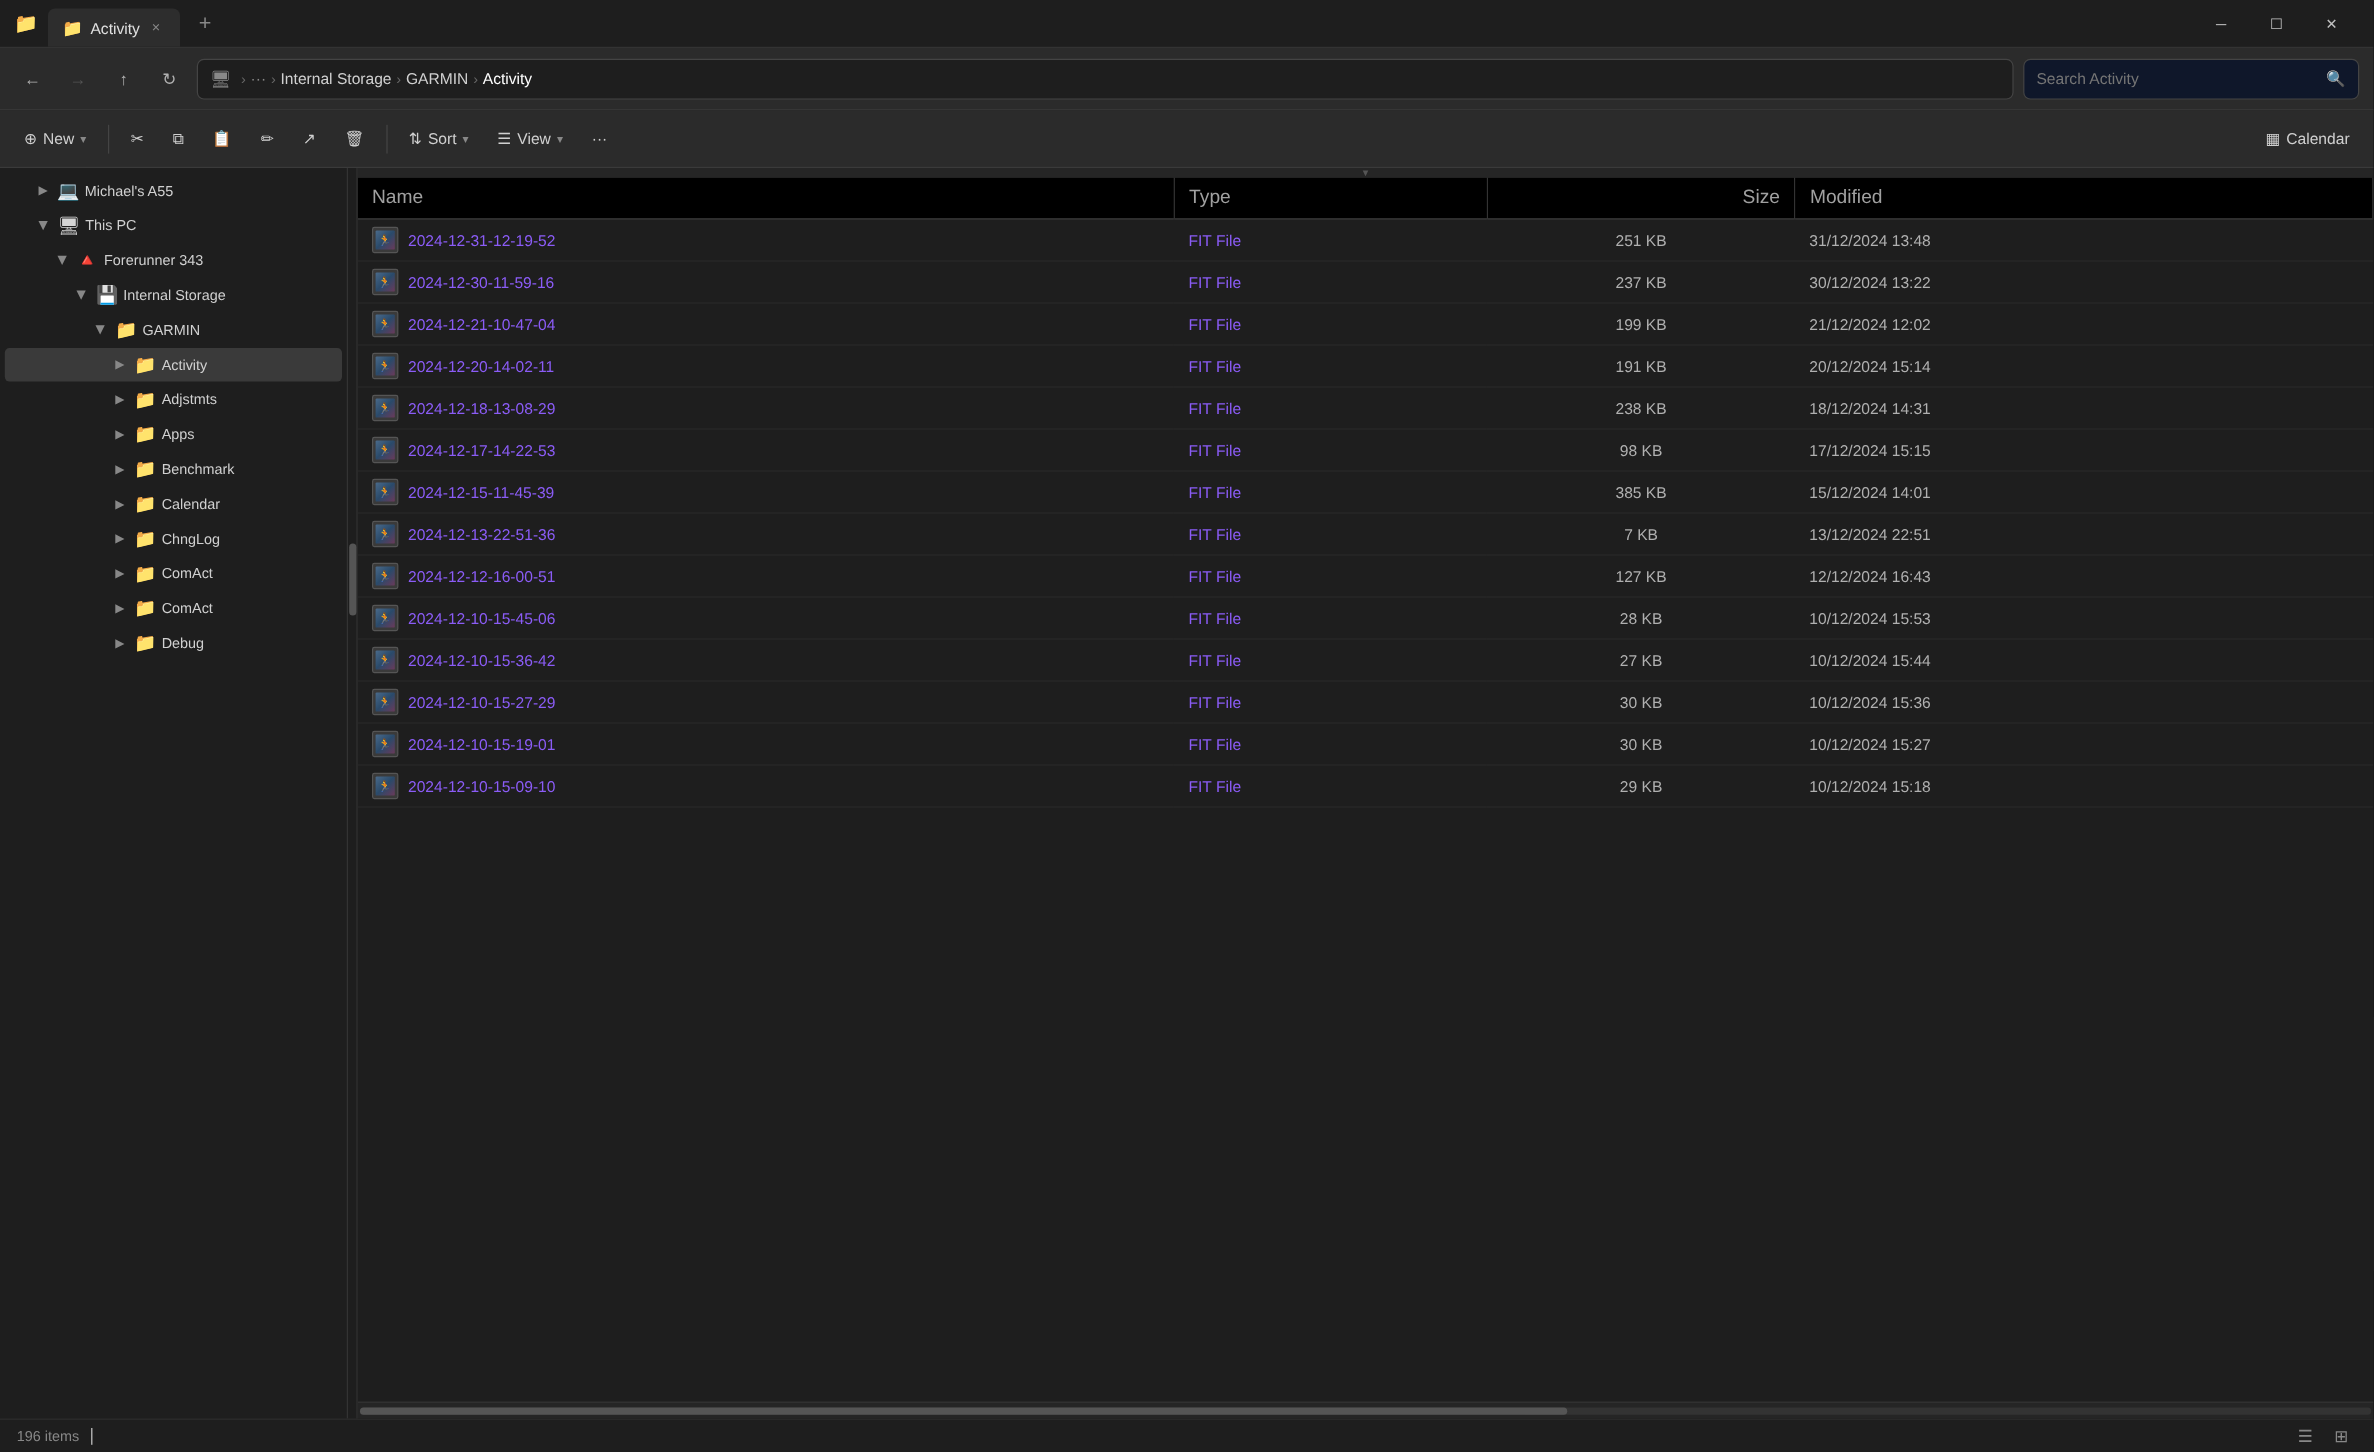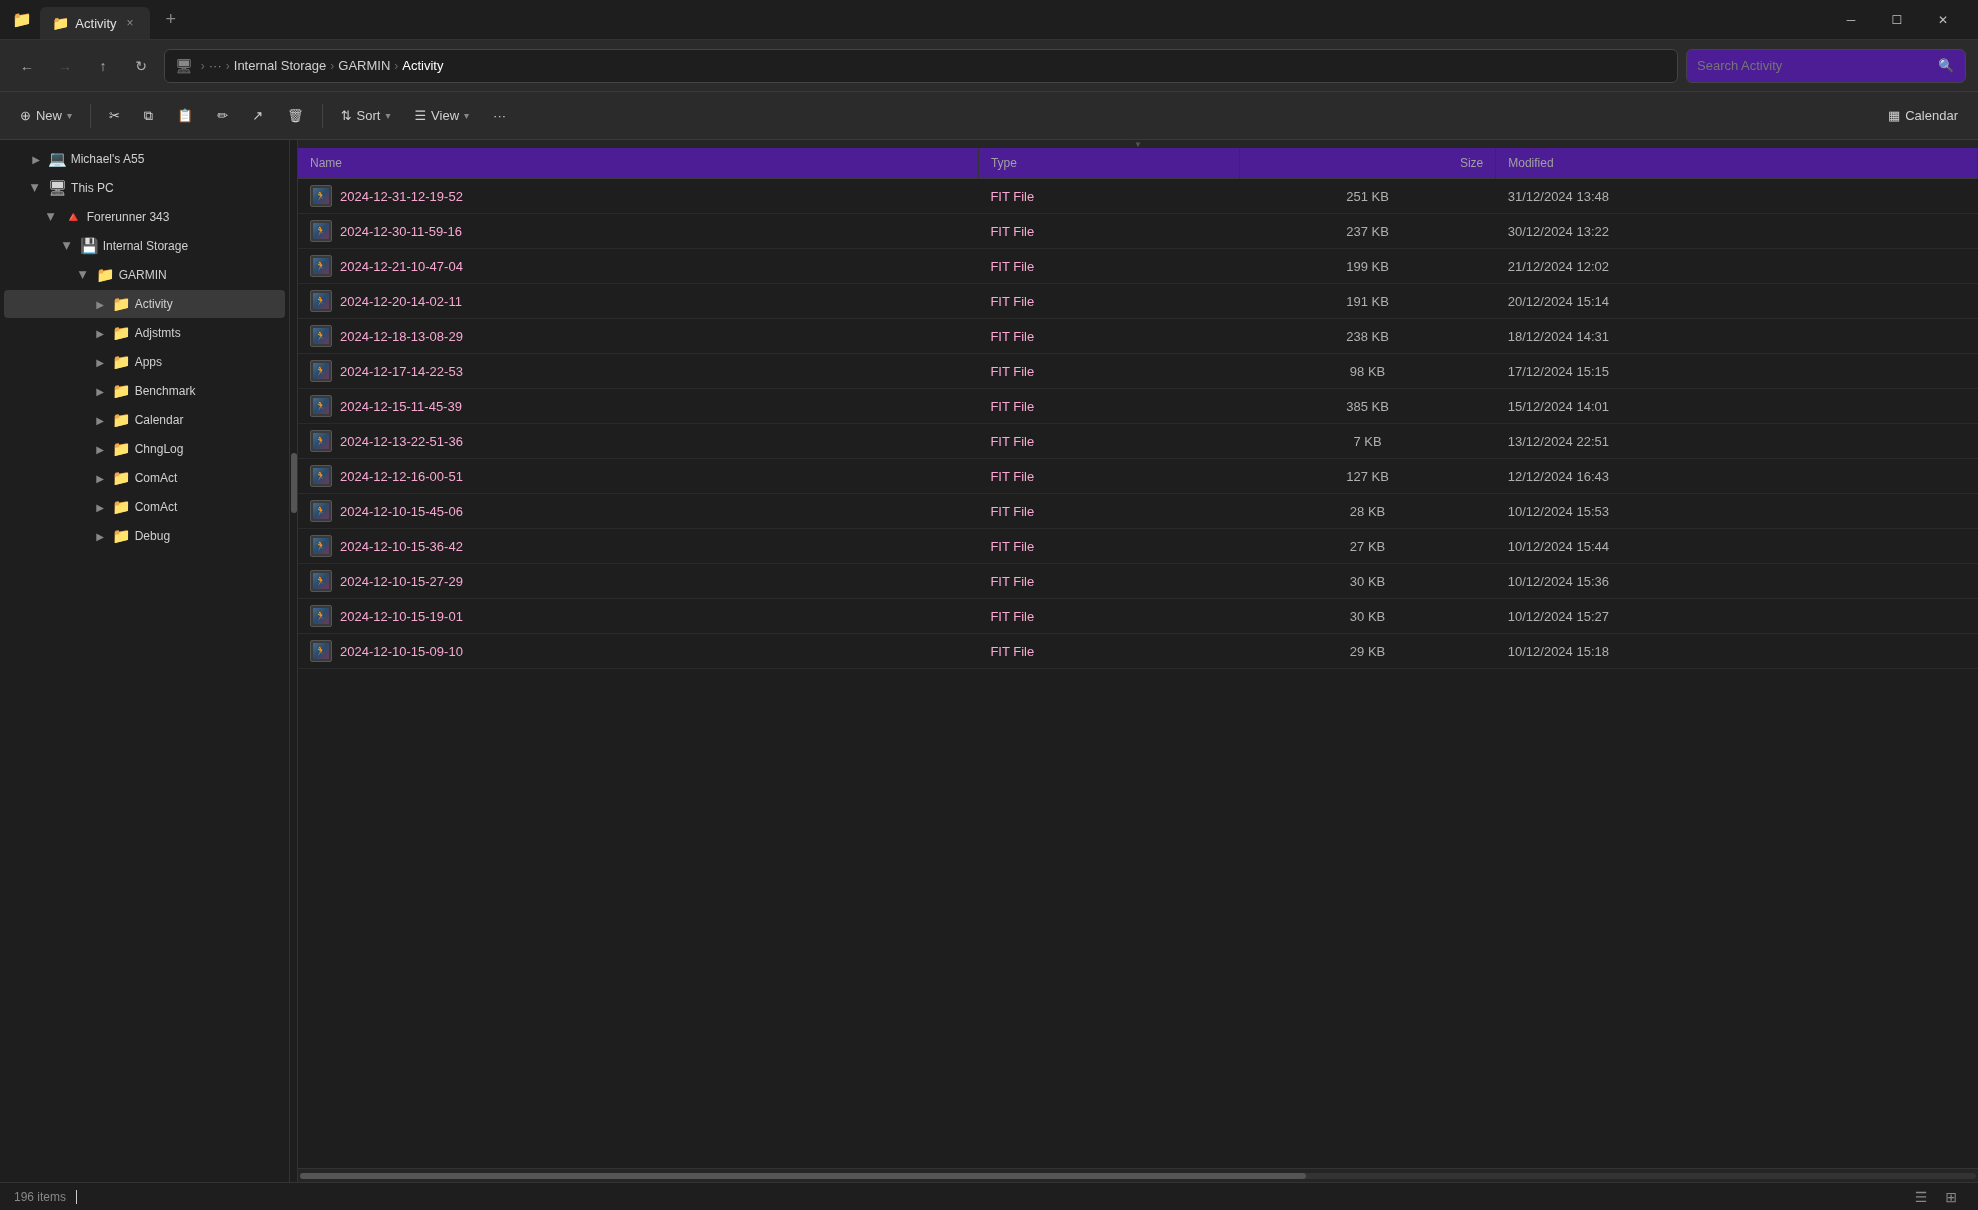--- a/index.html
+++ b/index.html
@@ -111,21 +111,21 @@
       color: #d0d0d0;
       font-size: 13px;
     }
     .bc-item.active { color: #fff; }
     .bc-dots {
       color: #888;
       font-size: 13px;
       cursor: pointer;
     }
     .search-box {
-      background: #4c1d95;
+      background: #0f172a;
       border: 1px solid #444;
       border-radius: 6px;
       height: 34px;
       width: 280px;
       display: flex;
       align-items: center;
       padding: 0 10px;
       gap: 6px;
       justify-content: space-between;
     }
@@ -274,35 +274,35 @@
     }
     .file-table thead tr {
       background: #252525;
       border-bottom: 1px solid #3a3a3a;
     }
     .file-table th {
       padding: 8px 12px;
       text-align: left;
       color: #a0a0a0;
       font-weight: 400;
-      font-size: 12px;
+      font-size: 16px;
       border-right: 1px solid #333;
       position: sticky;
       top: 0;
-      background: #4c1d95;
+      background: #000000;
       z-index: 1;
     }
     .file-table th.size-col { text-align: right; }
     .file-table tbody tr {
       border-bottom: 1px solid #2a2a2a;
       cursor: pointer;
     }
     .file-table td {
       padding: 6px 12px;
-      color: #f9a8d4;
+      color: #8b5cf6;
       font-size: 13px;
     }
     .file-table td.size-col { text-align: center; color: #b0b0b0; }
     .file-table td.modified-col { color: #b0b0b0; }
     .file-name-cell {
       display: flex;
       align-items: center;
       gap: 8px;
     }
     

